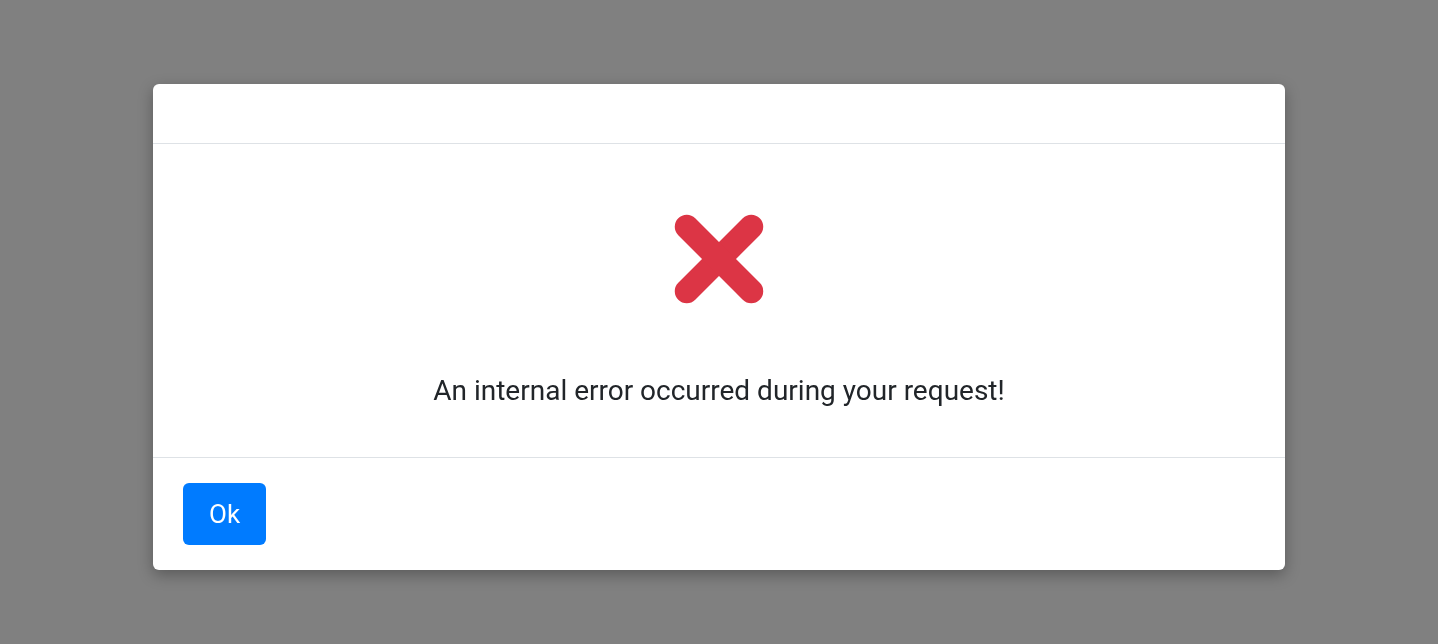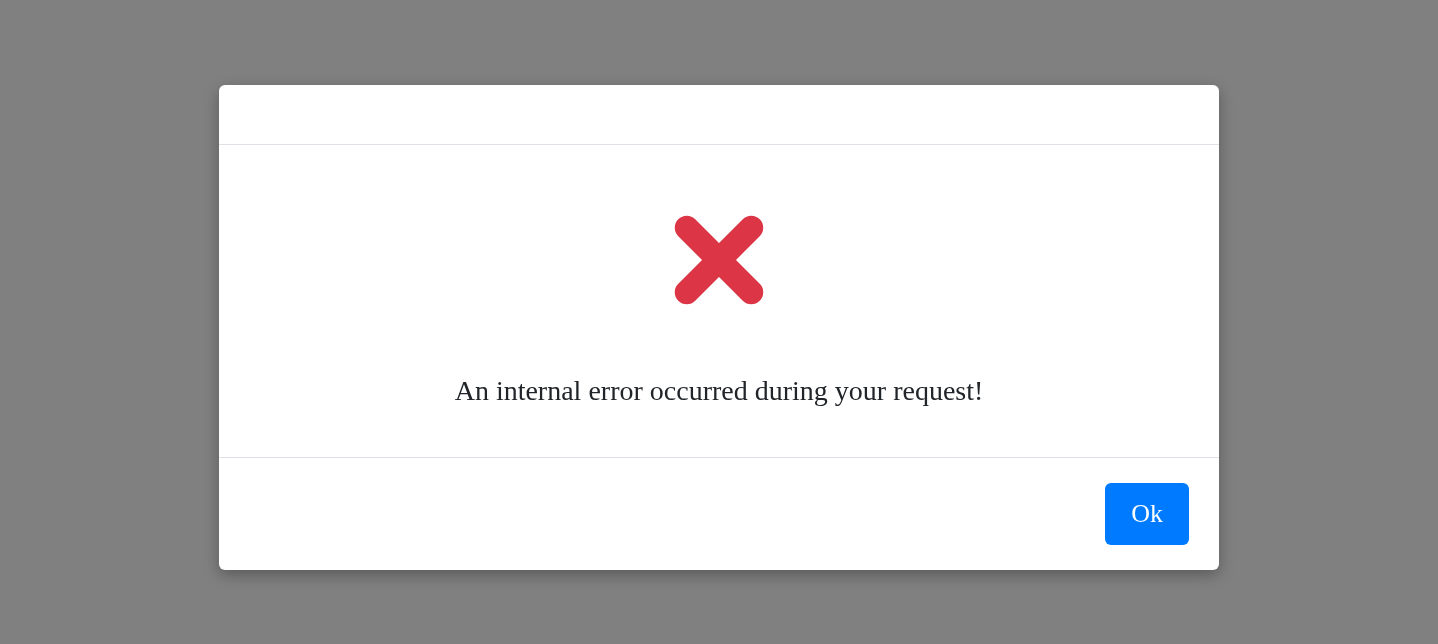--- a/index.html
+++ b/index.html
@@ -11,28 +11,27 @@
       width: 1438px;
       height: 644px;
       background-color: #808080;
       font-family: "Segoe UI", -apple-system, BlinkMacSystemFont, Roboto, "Helvetica Neue", Arial, sans-serif;
       display: flex;
       align-items: center;
       justify-content: center;
       overflow: hidden;
     }
     .modal {
-      width: 1000px;
+      width: 1132px;
       background: #ffffff;
       border-radius: 6px;
       box-shadow: 0 5px 15px rgba(0,0,0,0.3);
       display: flex;
       flex-direction: column;
       margin-top: 10px;
-      font-family: Liberation Serif, serif;
     }
     .modal-header {
       height: 60px;
       border-bottom: 1px solid #dee2e6;
     }
     .modal-body {
       padding: 50px 30px 50px 30px;
       text-align: center;
       border-bottom: 1px solid #dee2e6;
     }
@@ -48,21 +47,20 @@
       display: block;
     }
     .error-message {
       font-size: 28px;
       color: #212529;
       font-weight: 400;
     }
     .modal-footer {
       padding: 25px 30px;
       display: flex;
-      justify-content: flex-end;
     }
     .ok-button {
       background-color: #007bff;
       color: #ffffff;
       border: none;
       border-radius: 6px;
       font-size: 26px;
       padding: 18px 26px;
       cursor: pointer;
       font-family: inherit;

